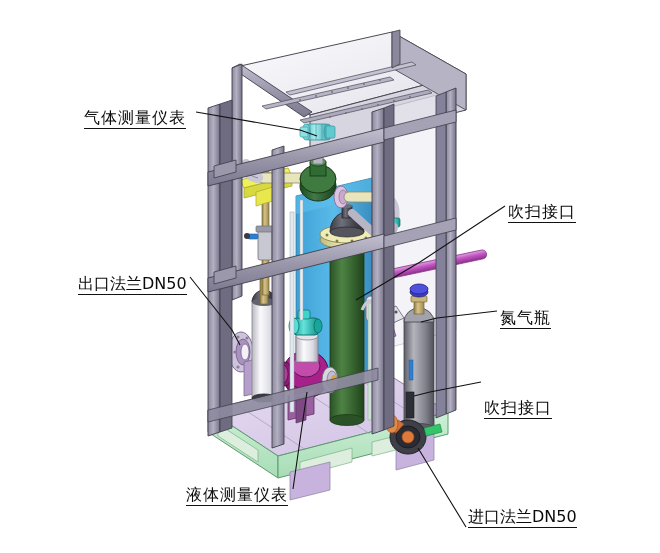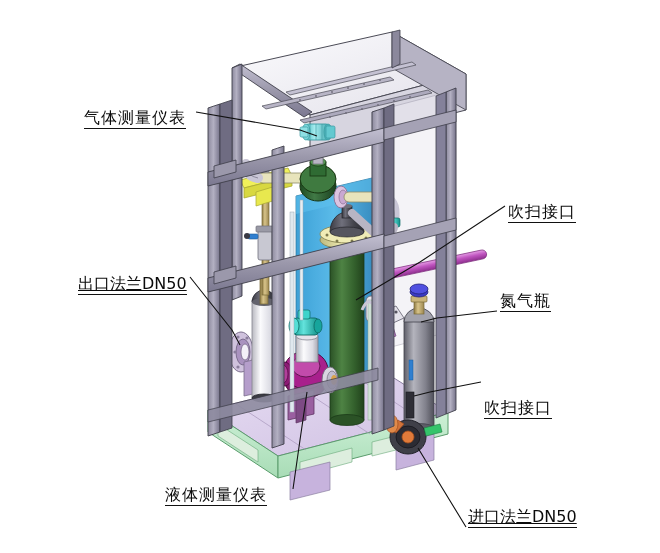--- a/index.html
+++ b/index.html
@@ -18,21 +18,21 @@
     font-size:16px;
     color:#0b0b0b;
     white-space:nowrap;
     letter-spacing:1px;
     font-weight:500;
     border-bottom:1.6px solid #111;
     padding-bottom:1px;
     line-height:1.15;
     margin-top:20px;
   }
-  .anno.lat{letter-spacing:0px;text-decoration:underline;}
+  .anno.lat{letter-spacing:0px;}
 </style>
 </head>
 <body>
 
 <div id="stage">
 <svg viewBox="0 0 660 553" xmlns="http://www.w3.org/2000/svg">
   <defs>
     <linearGradient id="steelV" x1="0" y1="0" x2="1" y2="0">
       <stop offset="0" stop-color="#8d8a9e"></stop>
           <stop offset="0.45" stop-color="#b3b0c2"></stop>
@@ -397,16 +397,16 @@
     <polyline points="481,382 430,392 414,396"></polyline>
     <polyline points="293,489 300,440 307,392"></polyline>
     <polyline points="466,527 441,486 418,448"></polyline>
   </g>
 </svg>
 </div>
 
 <div class="anno" style="left:84px;top:89px;">气体测量仪表</div>
 <div class="anno" style="left:508px;top:183px;">吹扫接口</div>
 <div class="anno lat" style="left:78px;top:255px;">出口法兰DN50</div>
-<div class="anno" style="left:500px;top:272px;">氮气瓶</div>
+<div class="anno" style="left:500px;top:289px;">氮气瓶</div>
 <div class="anno" style="left:484px;top:379px;">吹扫接口</div>
-<div class="anno" style="left:165px;top:466px;">液体测量仪表</div>
+<div class="anno" style="left:186px;top:466px;">液体测量仪表</div>
 <div class="anno lat" style="left:468px;top:488px;">进口法兰DN50</div>
 
 </body></html>

